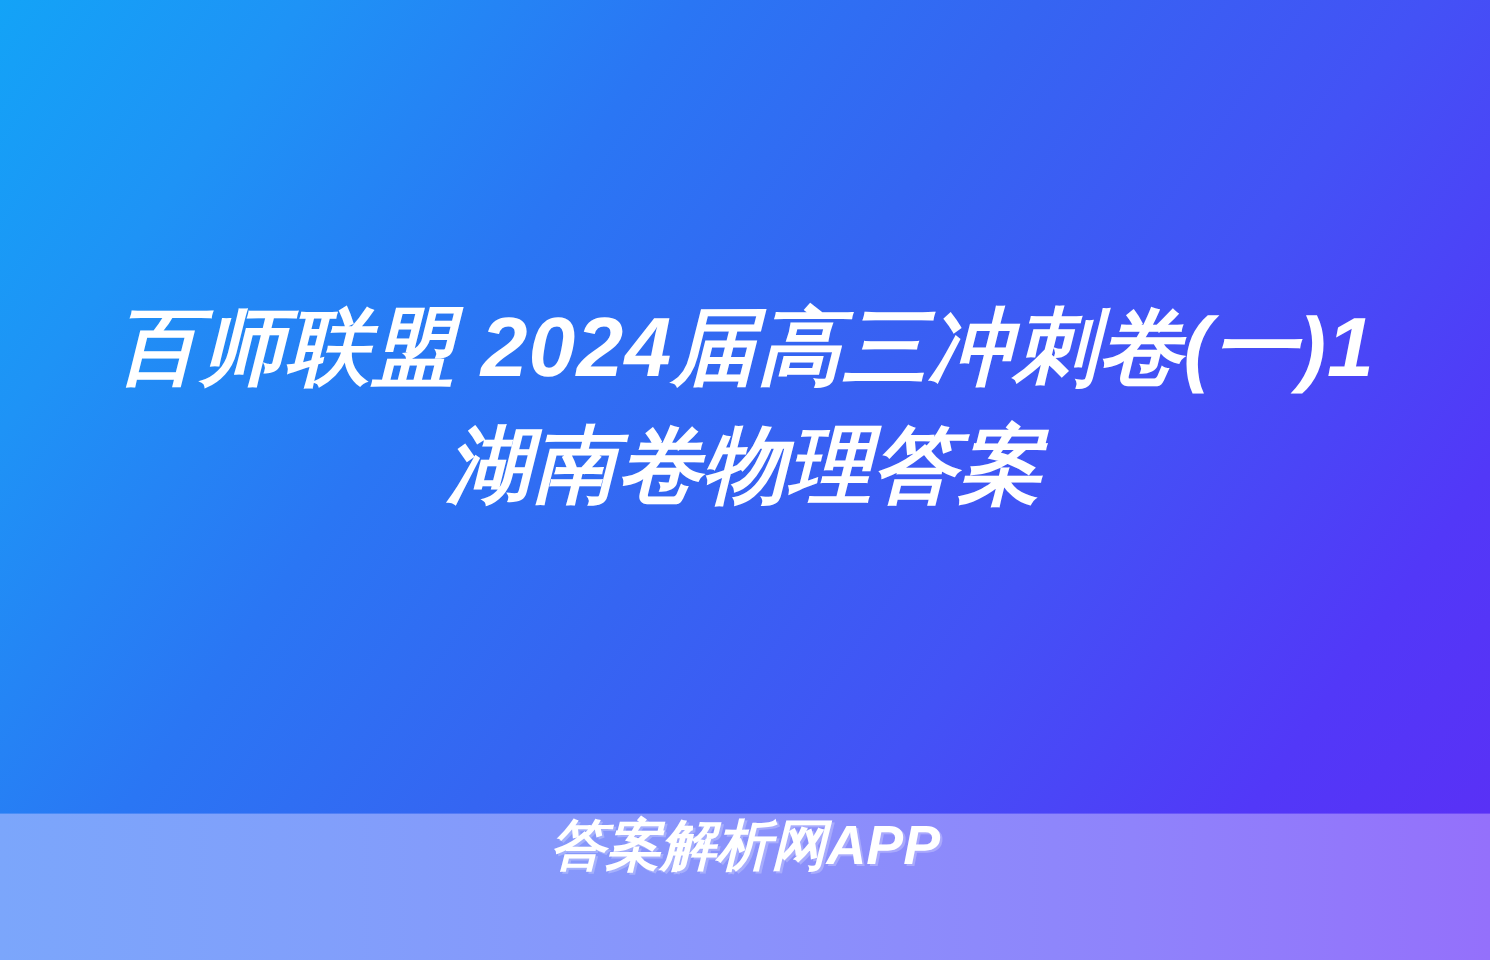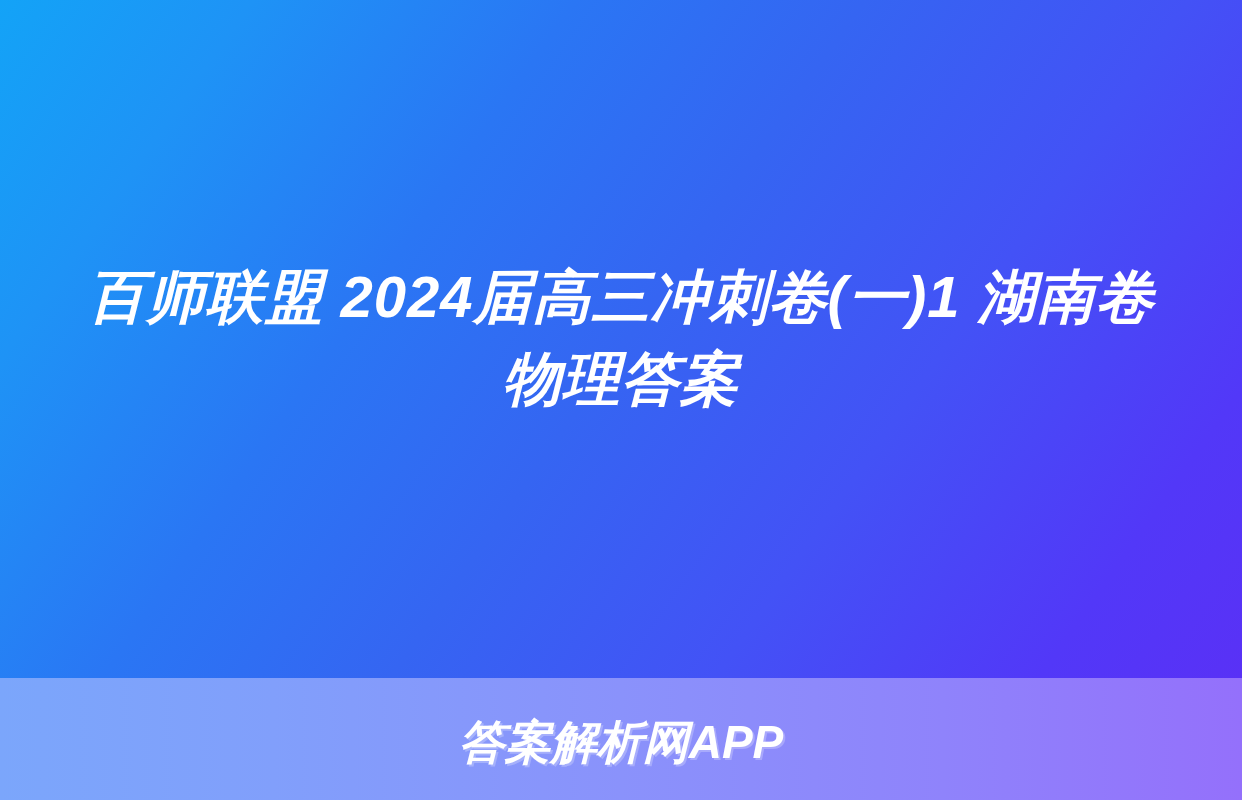--- a/index.html
+++ b/index.html
@@ -37,21 +37,21 @@
     align-items: center;
     justify-content: center;
     box-sizing: border-box;
     padding: 0 76px;
   }
 
   .title {
     width: 100%;
     text-align: center;
     color: #ffffff;
-    font-size: 58px;
+    font-size: 70px;
     line-height: 1.42;
     font-weight: 700;
     font-style: italic;
     letter-spacing: 1px;
     text-rendering: geometricPrecision;
     white-space: pre-wrap;
     word-break: break-word;
   }
 
   
@@ -61,21 +61,20 @@
     top: 678px;
     width: 1242px;
     height: 122px;
     background: linear-gradient(90deg,
                 #7BA6FB 0%,
                 #819FFB 22%,
                 #8A92FB 50%,
                 #8F83FB 76%,
                 #9470FB 100%);
     display: flex;
-    align-items: center;
     justify-content: center;
   }
 
   .watermark {
     color: #ffffff;
     font-size: 46px;
     font-weight: 700;
     font-style: italic;
     letter-spacing: 0px;
     line-height: 1;

